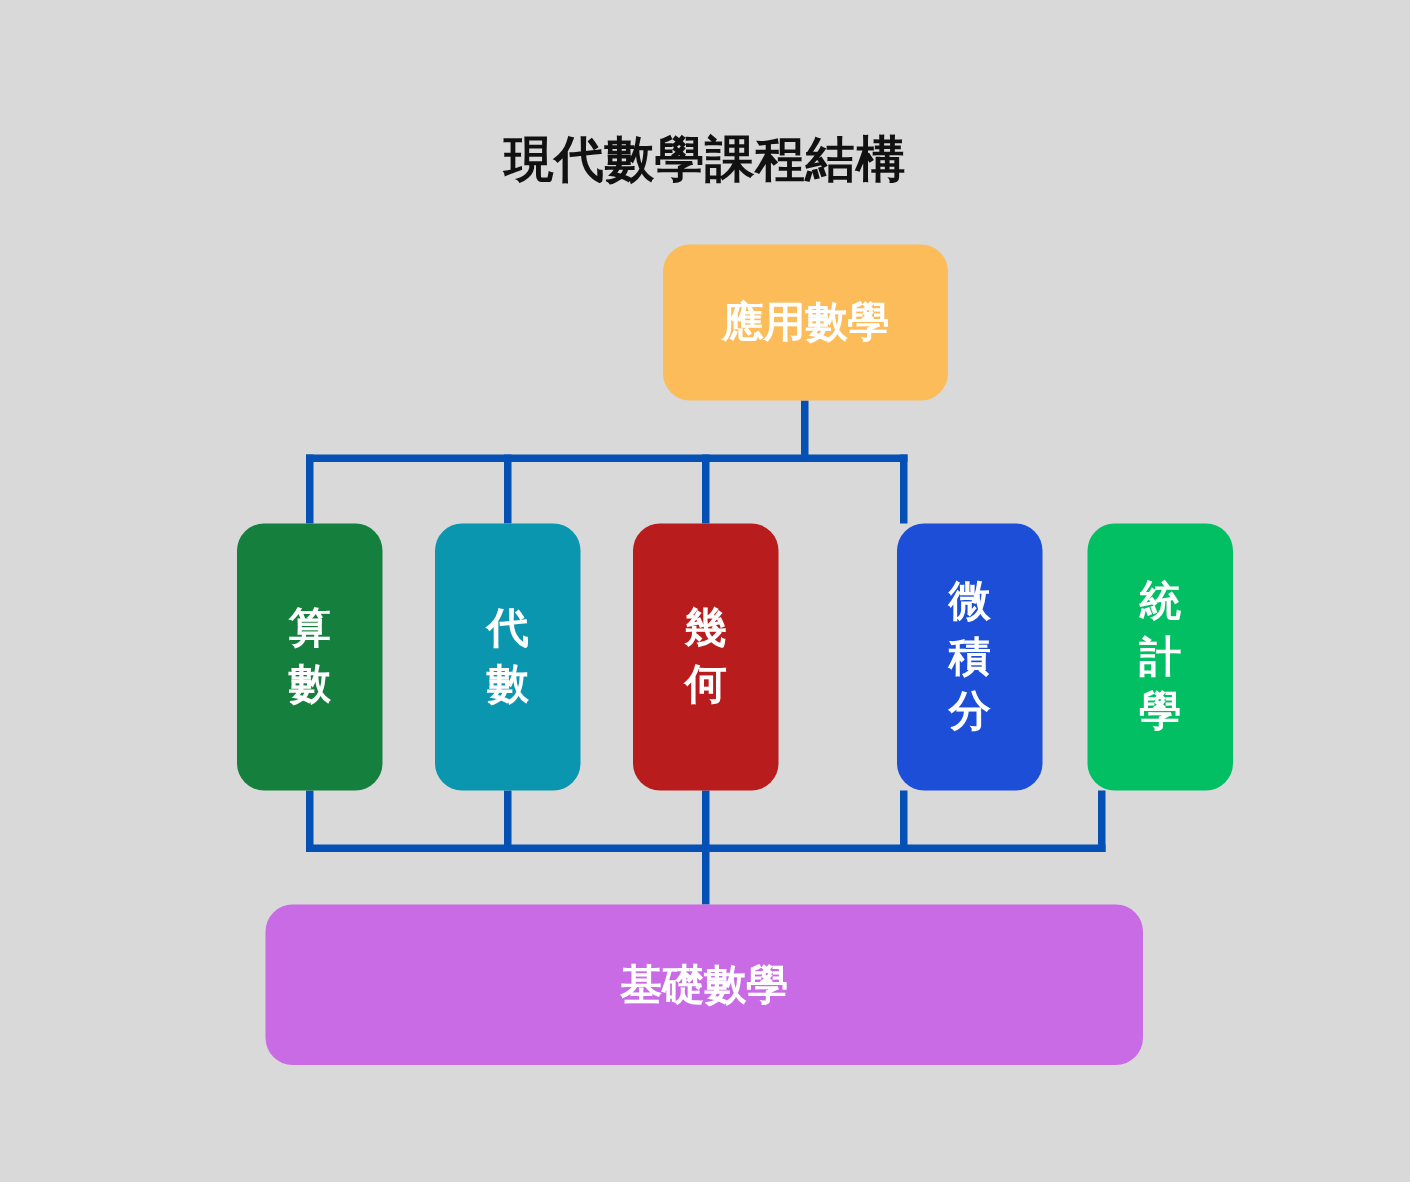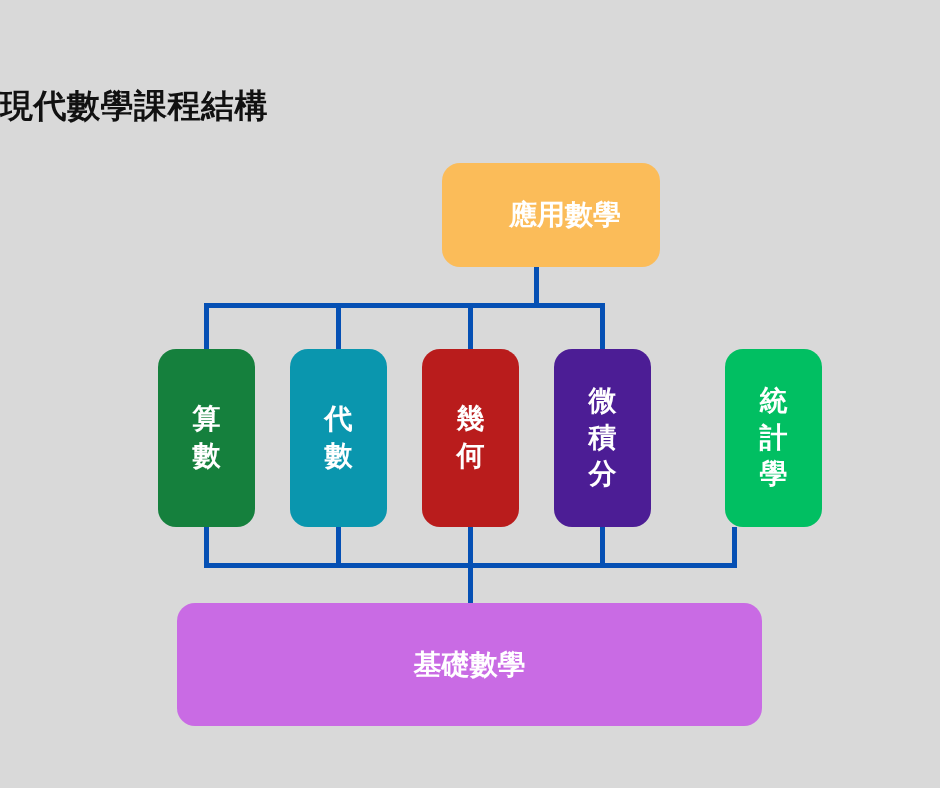--- a/index.html
+++ b/index.html
@@ -8,38 +8,38 @@
   }
   .canvas{
     position:relative;
     width:940px;height:788px;
     background:#D9D9D9;
     overflow:hidden;
   }
   .title{
     position:absolute;
     left:0;top:84px;width:940px;
-    text-align:left;
+    text-align:center;
     font-size:33px;
     font-weight:bold;
     color:#111111;
     letter-spacing:0.5px;
   }
   .node{
     position:absolute;
     display:flex;
     align-items:center;
     justify-content:center;
     border-radius:18px;
     color:#ffffff;
     font-weight:bold;
     font-size:28px;
   }
-  .node-root   {left:442px;top:163px;width:190px;height:104px;padding-left:28px;}
-  .node-base   {left:177px;top:603px;width:585px;height:123px;}
+  .node-root   {left:442px;top:163px;width:190px;height:104px;}
+  .node-base   {left:177px;top:603px;width:585px;height:107px;}
   .node-mid    {top:349px;width:97px;height:178px;}
   .node-mid-1  {left:158px;}
   .node-mid-2  {left:290px;}
   .node-mid-3  {left:422px;}
   .node-mid-4  {left:554px;}
   .node-mid-5  {left:686px;}
   
   .vlabel{
     display:inline-block;
     width:1.05em;
@@ -94,21 +94,21 @@
   </div>
 
   <div class="node node-mid node-mid-2" style="background-color: rgb(10, 150, 174);">
     <span class="vlabel">代數</span>
   </div>
 
   <div class="node node-mid node-mid-3" style="background-color: #b91c1c;">
     <span class="vlabel">幾何</span>
   </div>
 
-  <div class="node node-mid node-mid-4" style="background-color: #4c1d95;">
+  <div class="node node-mid node-mid-4" style="background-color: #1d4ed8; margin-left: 44px;">
     <span class="vlabel">微積分</span>
   </div>
 
   <div class="node node-mid node-mid-5" style="background-color: rgb(1, 191, 98); margin-left: 39px;">
     <span class="vlabel">統計學</span>
   </div>
 
   <div class="node node-base" style="background-color: rgb(201, 107, 228);">
     <span>基礎數學</span>
   </div>

